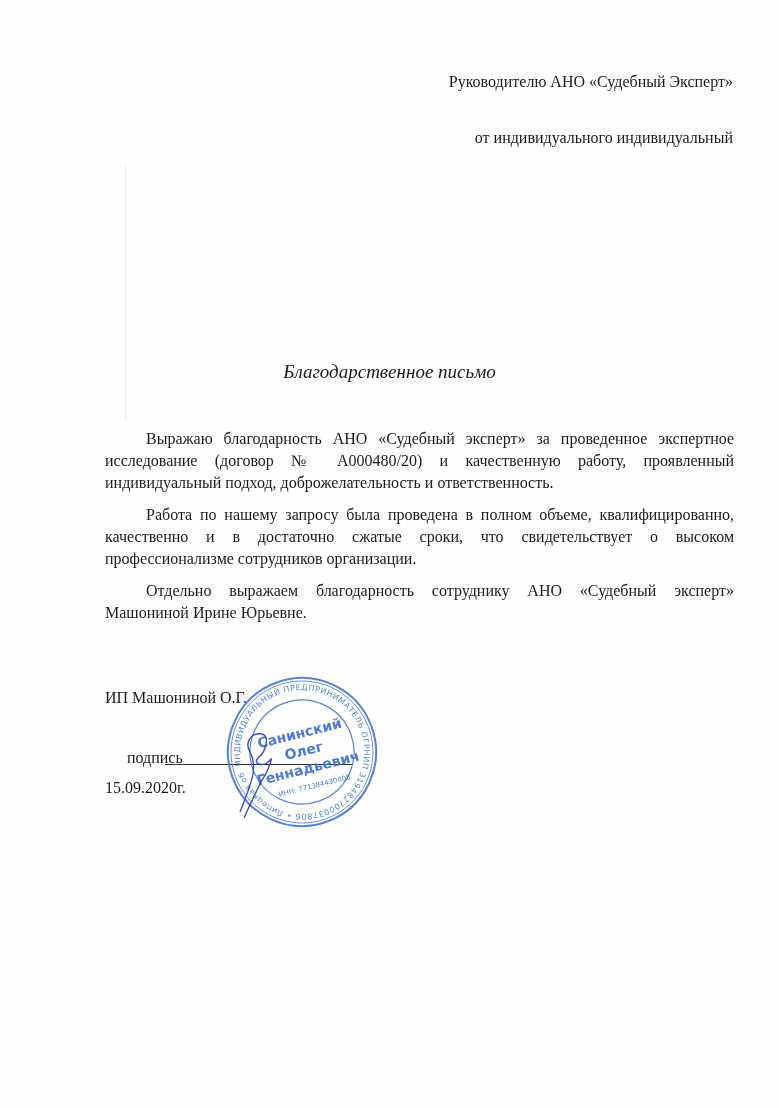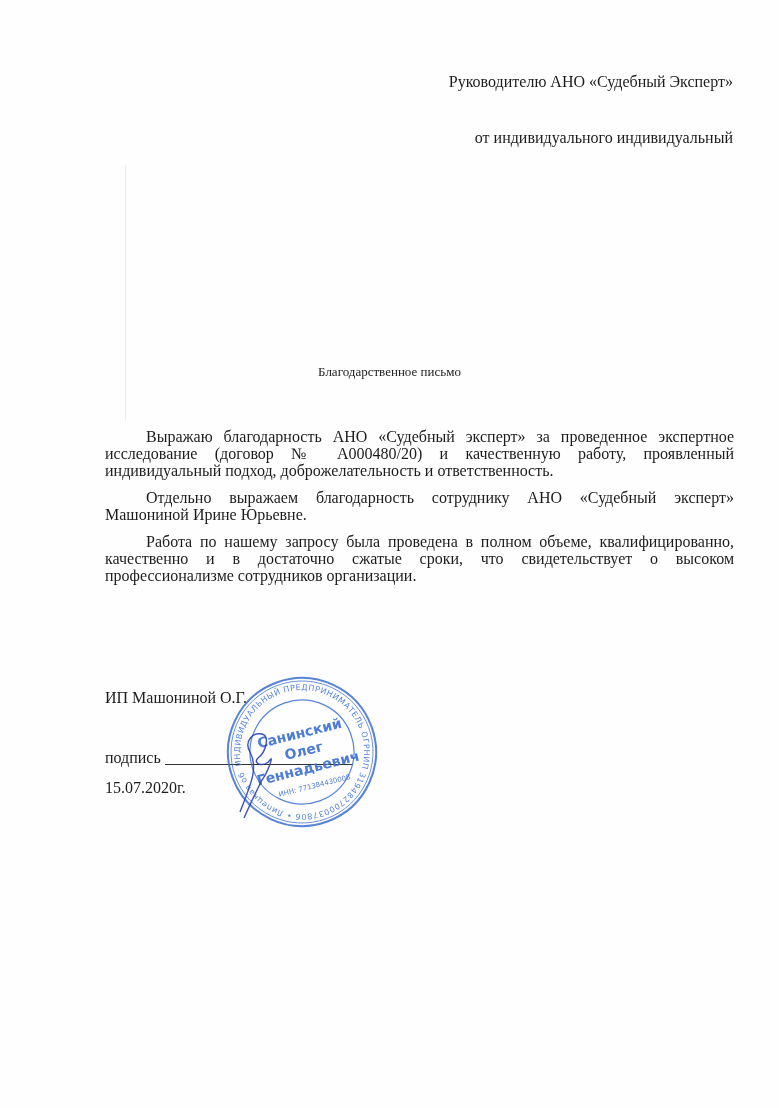--- a/index.html
+++ b/index.html
@@ -14,25 +14,25 @@
     .page { position: absolute; inset: 0; background: #fefefe; }
     .scan-line {
       position: absolute; width: 1px; background: #ececec;
     }
     .addressee {
       position: absolute; right: 46px; text-align: right;
       font-size: 16px; line-height: 20px; white-space: nowrap;
     }
     .title {
       position: absolute; left: 0; right: 0; top: 362px;
-      text-align: center; font-size: 13px; line-height: 20px;
+      text-align: center; font-size: 19px; line-height: 20px; font-style: italic;
     }
     .body-text {
       position: absolute; left: 105px; width: 629px;
-      font-size: 16px; line-height: 17px; text-align: justify;
+      font-size: 16px; line-height: 22px; text-align: justify;
       text-align-last: left;
     }
     .body-text p { margin: 0 0 10px 0; text-indent: 41px; }
     .sig {
       position: absolute; left: 105px; font-size: 16px; line-height: 20px;
       white-space: nowrap;
     }
     .sig-line {
       position: absolute; left: 165px; top: 764px; width: 188px; height: 1px;
       background: #333;
@@ -48,28 +48,28 @@
 
   <div class="scan-line" style="left:125px; top:165px; height:255px;"></div>
 
   <div class="addressee" style="top:72px;">Руководителю АНО «Судебный Эксперт»</div>
   <div class="addressee" style="top:128px;">от индивидуального индивидуальный</div>
 
   <div class="title">Благодарственное письмо</div>
 
   <div class="body-text" style="top:428px;">
     <p>Выражаю благодарность АНО «Судебный эксперт» за проведенное экспертное исследование (договор № А000480/20) и качественную работу, проявленный индивидуальный подход, доброжелательность и ответственность.</p>
+    <p>Работа по нашему запросу была проведена в полном объеме, квалифицированно, качественно и в достаточно сжатые сроки, что свидетельствует о высоком профессионализме сотрудников организации.</p>
     <p>Отдельно выражаем благодарность сотруднику АНО «Судебный эксперт» Машониной Ирине Юрьевне.</p>
-    <p>Работа по нашему запросу была проведена в полном объеме, квалифицированно, качественно и в достаточно сжатые сроки, что свидетельствует о высоком профессионализме сотрудников организации.</p>
   </div>
 
   <div class="sig" style="top:688px;">ИП Машониной О.Г.</div>
-  <div class="sig" style="top:748px;">подпись</div>
+  <div class="sig" style="top:748px;margin-left:22px;">подпись</div>
   <div class="sig-line"></div>
-  <div class="sig" style="top:778px;">15.07.2020г.</div>
+  <div class="sig" style="top:778px;">15.09.2020г.</div>
 
   <svg class="stamp" viewBox="0 0 160 160">
     <defs>
       <path id="ringPath" d="M80,80 m-62,0 a62,62 0 1,1 124,0 a62,62 0 1,1 -124,0"></path>
     </defs>
     <g transform="rotate(-20 80 80)" opacity="0.85">
       <circle cx="80" cy="80" r="74" fill="none" stroke="#3b6fd0" stroke-width="2"></circle>
       <circle cx="80" cy="80" r="71" fill="none" stroke="#3b6fd0" stroke-width="0.8"></circle>
       <circle cx="80" cy="80" r="52" fill="none" stroke="#3b6fd0" stroke-width="1.2"></circle>
       <text font-family="'DejaVu Sans', sans-serif" font-size="8" fill="#3b6fd0" letter-spacing="0.5">

